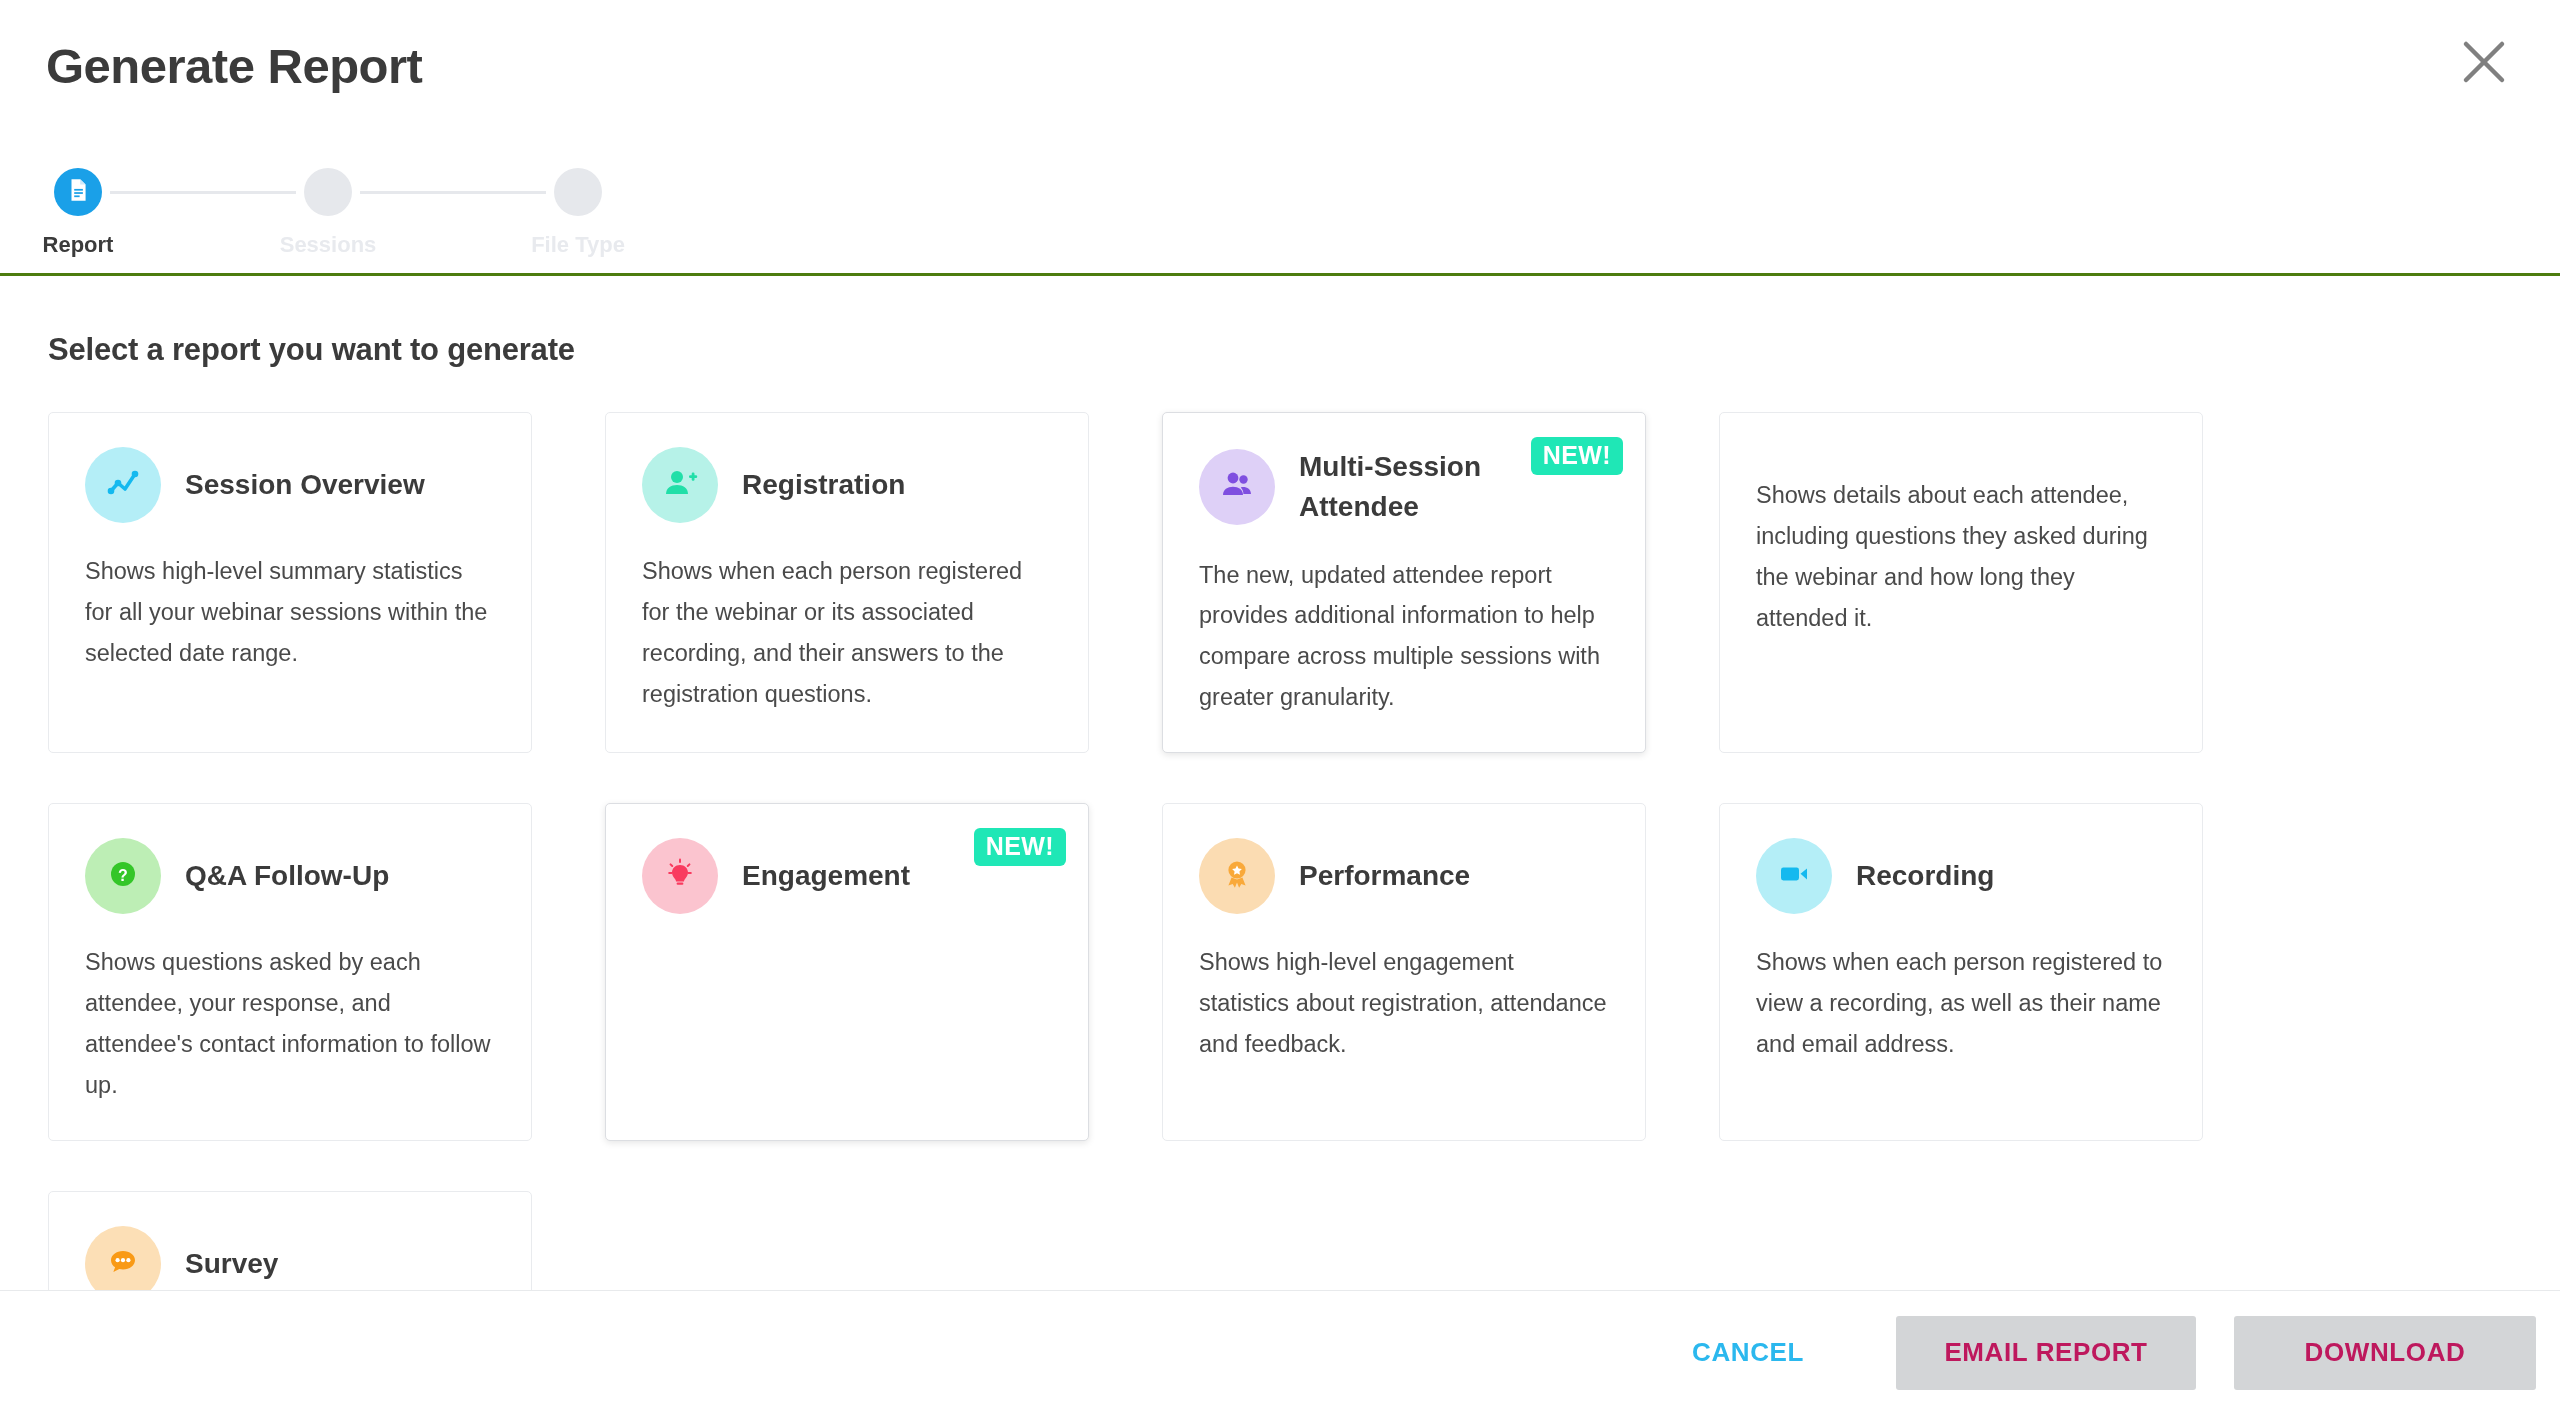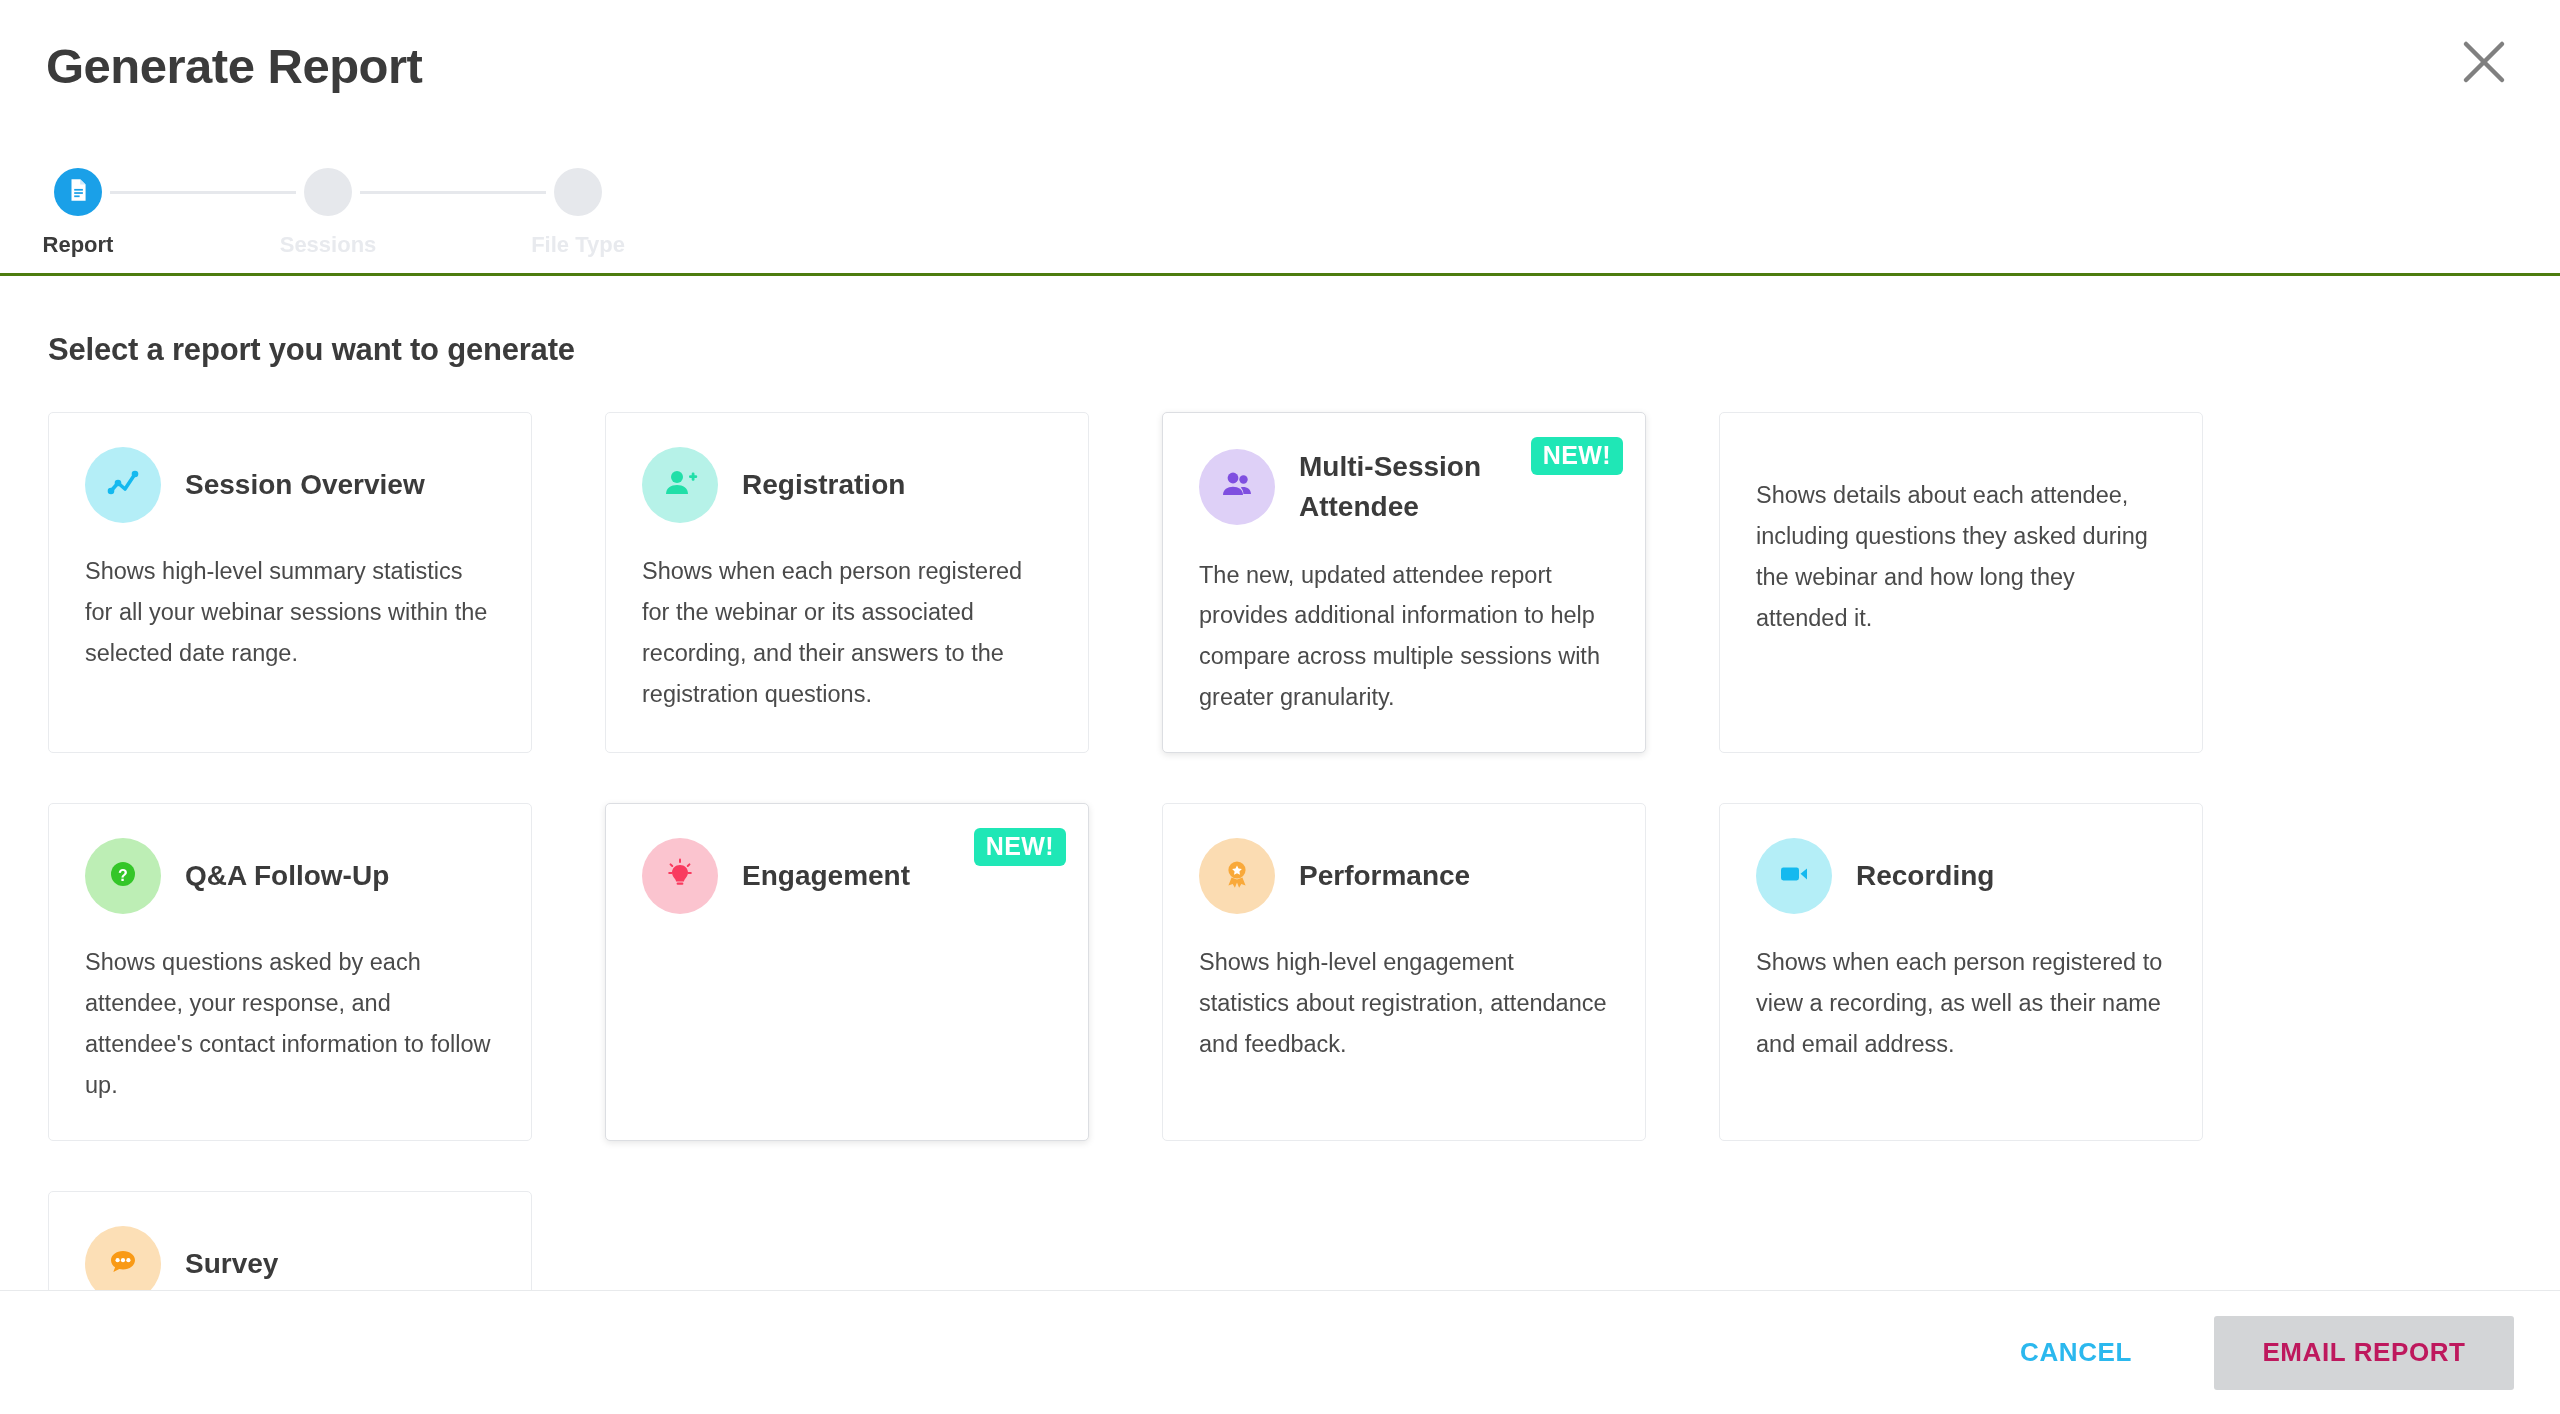--- a/index.html
+++ b/index.html
@@ -182,22 +182,22 @@
   }
 
   
   .modal-footer {
     flex: 0 0 124px;
     height: 124px;
     border-top: 1px solid #e8eaec;
     display: flex;
     align-items: center;
     justify-content: flex-end;
-    padding-right: 46px;
-    gap: 6px;
+    padding-right: 24px;
+    gap: 16px;
     background: #ffffff;
   }
 
   .btn-cancel {
     background: none;
     border: none;
     color: #2bb8ee;
     font-size: 26px;
     font-weight: bold;
     letter-spacing: 0.6px;
@@ -420,15 +420,16 @@
         </div>
         <div class="card-desc"></div>
       </div>
 
     </div>
   </div>
 
   <div class="modal-footer">
     <button class="btn-cancel">CANCEL</button>
     <button class="btn-flat btn-email">EMAIL REPORT</button>
+    <button class="btn-flat btn-download">DOWNLOAD</button>
   </div>
 
 </div>
 
 </body></html>

